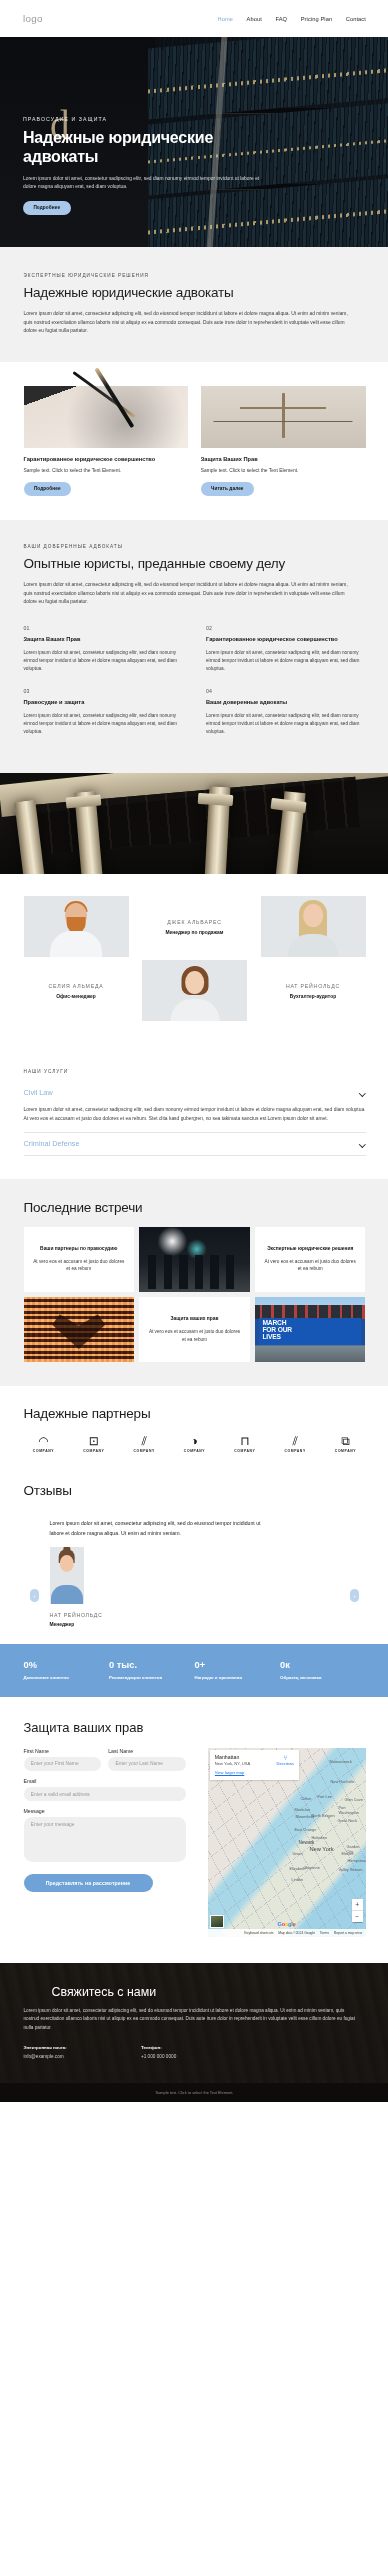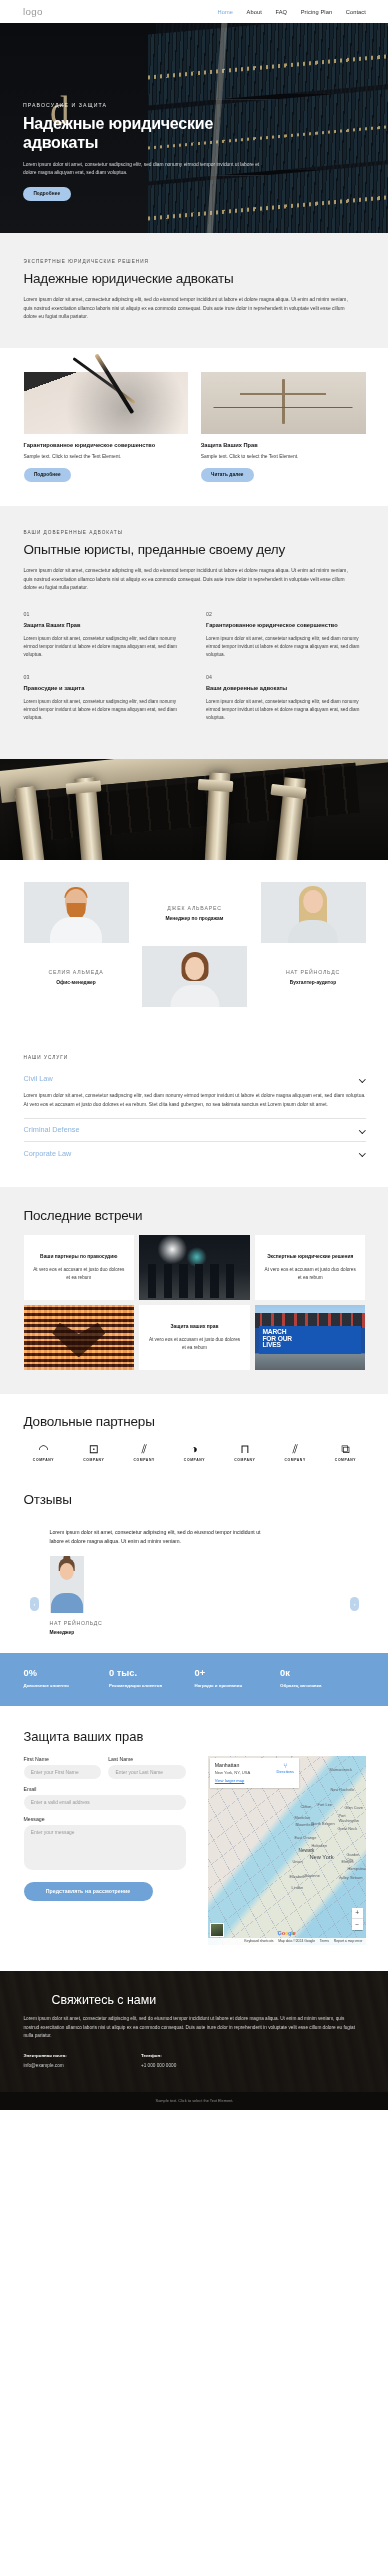--- a/index.html
+++ b/index.html
@@ -9,21 +9,21 @@
     font-family: "Liberation Sans", sans-serif;
     background: #ffffff;
     color: #1b1b1b;
     -webkit-font-smoothing: antialiased;
   }
   .wrap { width: 389px; position: relative; overflow: hidden; }
   .container { width: 342px; margin: 0 auto; }
 
   
   .site-header {
-    height: 23px; background: #fff; display: flex;
+    height: 37px; background: #fff; display: flex;
     align-items: center; justify-content: space-between;
     padding: 8px 23px;
   }
   .logo { font-size: 9.8px; color: #9a9a9a; letter-spacing: 0.3px; font-weight: 300; }
   .nav { display: flex; gap: 13.5px; align-items: center; }
   .nav a { font-size: 5.7px; color: #2c2c2c; text-decoration: none; letter-spacing: 0.1px; }
   .nav a.active { color: #7cabdc; }
 
   
   .hero {
@@ -533,26 +533,20 @@
         <div class="acc-body">Lorem ipsum dolor sit amet, consetetur sadipscing elitr, sed diam nonumy eirmod tempor invidunt ut labore et dolore magna aliquyam erat, sed diam voluptua. At vero eos et accusam et justo duo dolores et ea rebum. Stet clita kasd gubergren, no sea takimata sanctus est Lorem ipsum dolor sit amet.</div>
       </div>
 
       <div class="acc-item">
         <div class="acc-head">
           <span class="acc-title">Criminal Defense</span>
           <span class="chev"></span>
         </div>
       </div>
 
-      <div class="acc-item" style="border-bottom:none">
-        <div class="acc-head">
-          <span class="acc-title">Corporate Law</span>
-          <span class="chev"></span>
-        </div>
-      </div>
     </div>
   </section>
 
   <section class="sec sec-grey" style="padding:21px 0 24px">
     <div class="container">
       <h2 class="big" style="margin-bottom:2.1px">Последние встречи</h2>
       <div class="gal-grid">
         <div class="tile text">
           <h5>Ваши партнеры по правосудию</h5>
           <p>At vero eos et accusam et justo duo dolores et ea rebum</p>
@@ -574,21 +568,21 @@
             <div>FOR OUR</div>
             <div>LIVES</div>
           </div>
         </div>
       </div>
     </div>
   </section>
 
   <section class="sec sec-white" style="padding:19.7px 0 18.7px">
     <div class="container">
-      <h2 class="big" style="margin-bottom:3.1px">Довольные партнеры</h2>
+      <h2 class="big" style="margin-bottom:3.1px">Надежные партнеры</h2>
       <div class="partners">
         <div class="plogo">
           <div class="mark">◠</div>
           <div class="nm">COMPANY</div>
         </div>
         <div class="plogo">
           <div class="mark">⊡</div>
           <div class="nm">COMPANY</div>
         </div>
         <div class="plogo">

